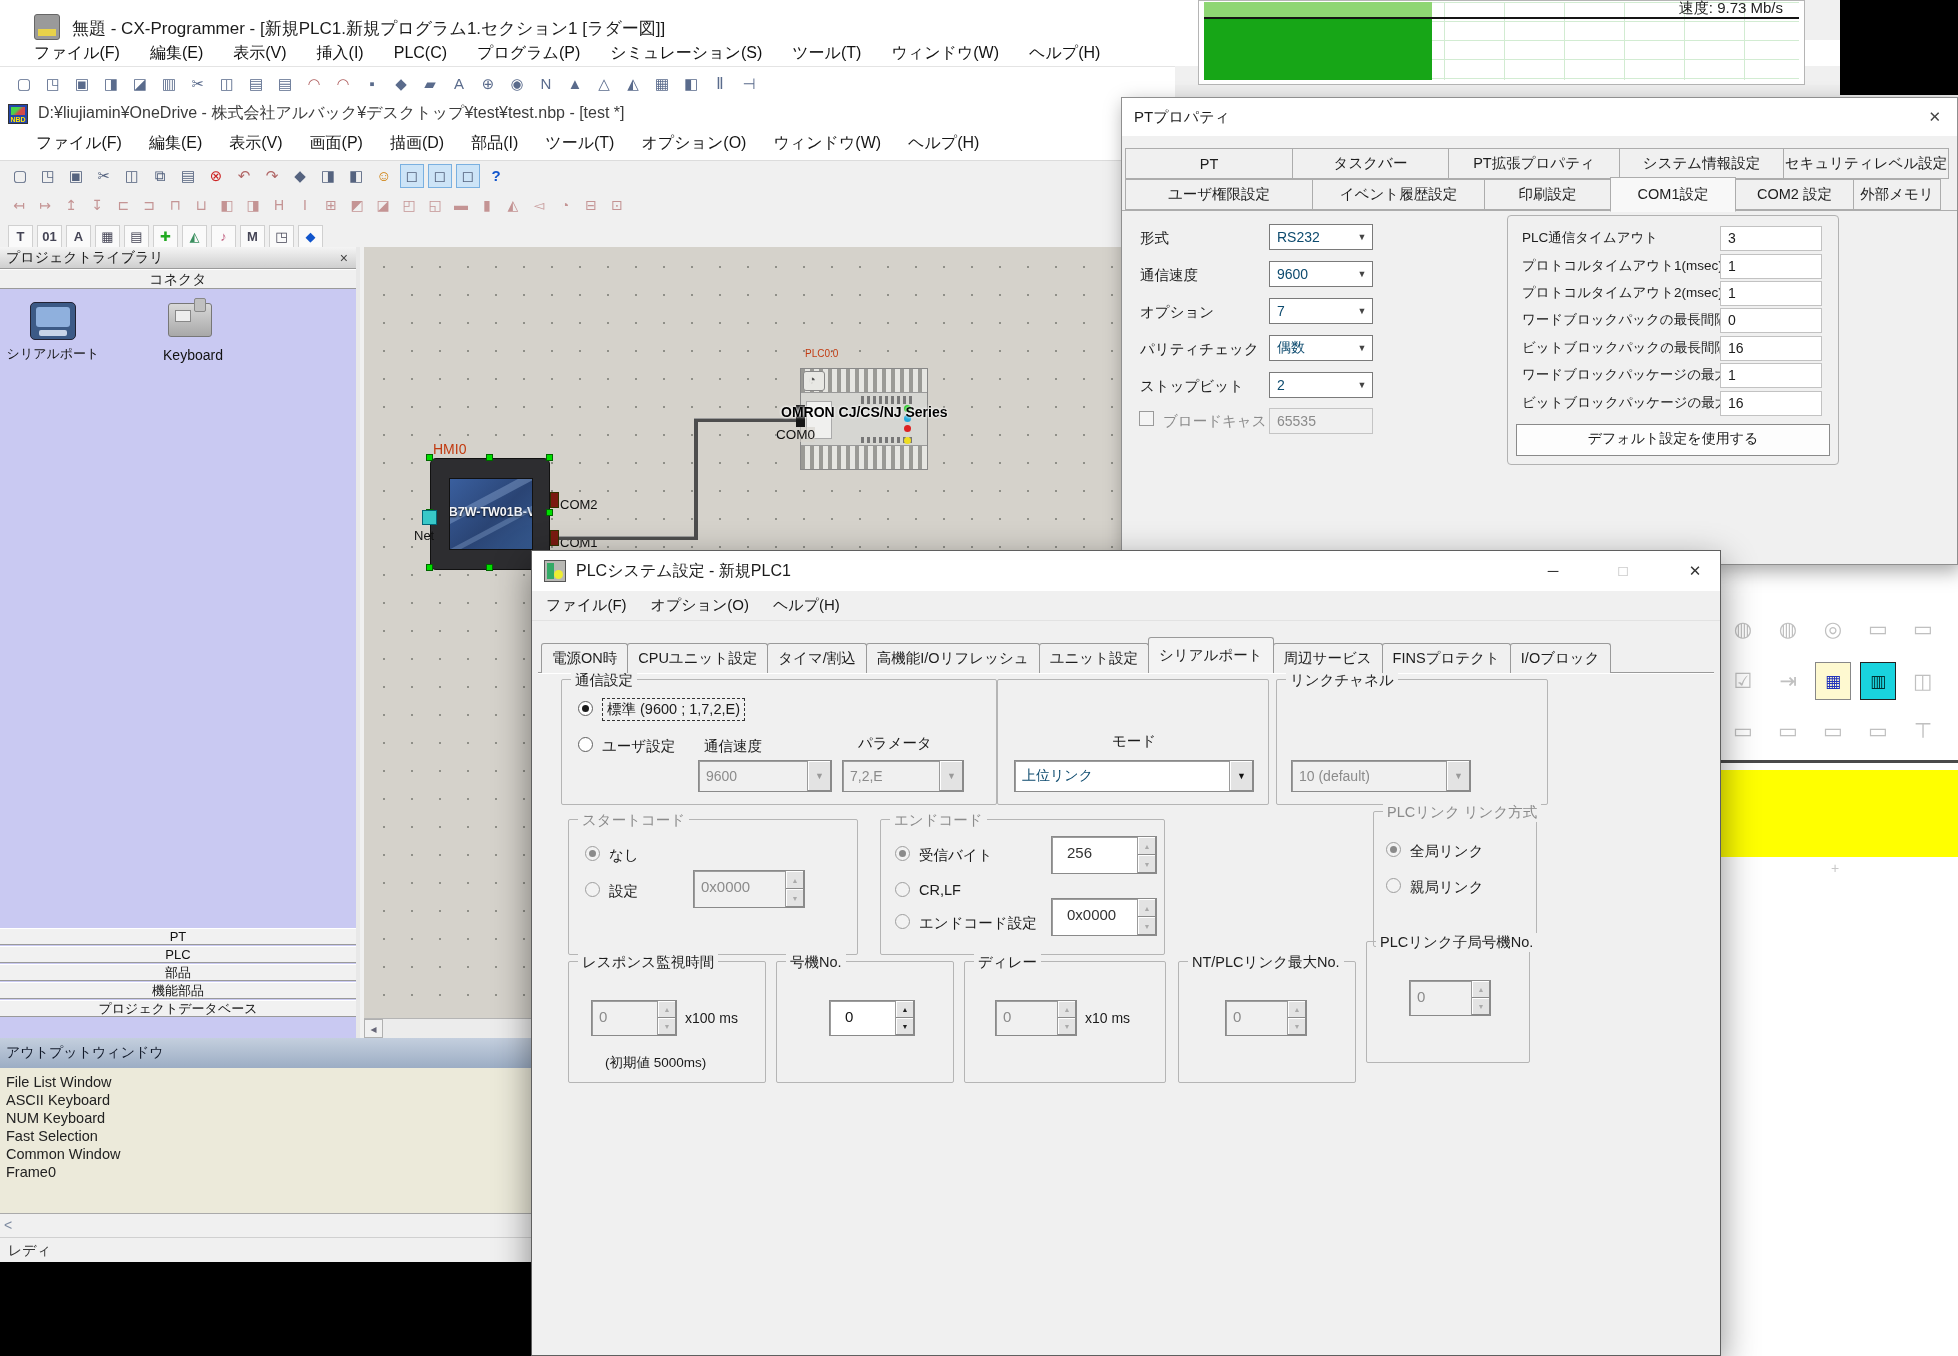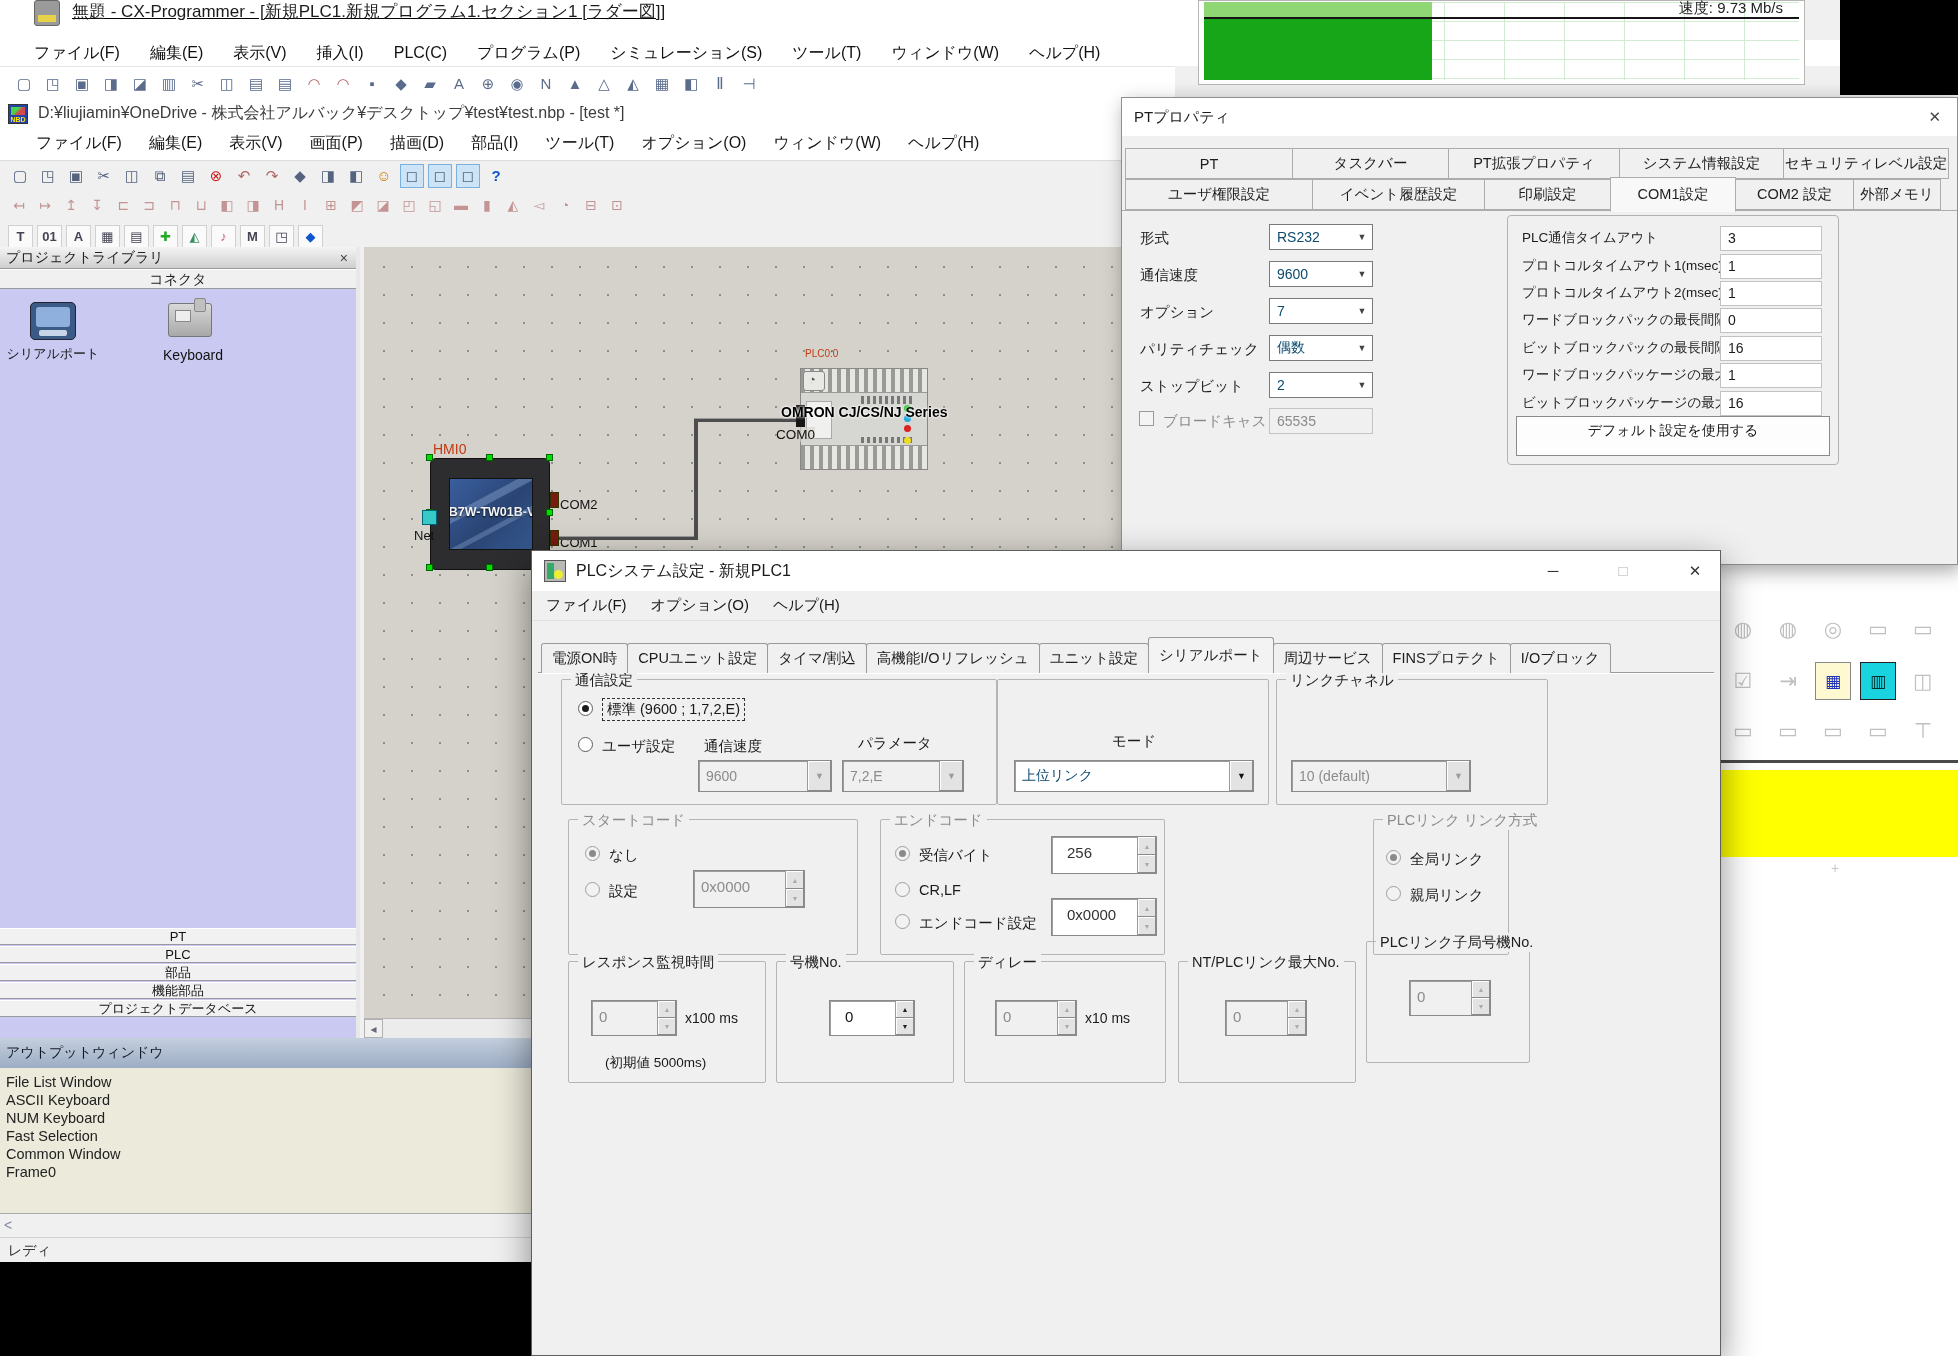--- a/index.html
+++ b/index.html
@@ -1,21 +1,21 @@
 <!DOCTYPE html>
 <html><head>
 <meta charset="utf-8">
 <style>
   html,body{margin:0;padding:0;background:#222;}
   *{box-sizing:border-box;font-family:"Liberation Sans","DejaVu Sans",sans-serif;}
   .screen{position:relative;width:1958px;height:1356px;background:#f0f0f0;overflow:hidden;}
   .abs{position:absolute;}
 
   
-  .cx-titlebar{left:0;top:0;width:1756px;height:40px;background:#fff;display:flex;align-items:flex-start;text-decoration:underline;}
+  .cx-titlebar{left:0;top:0;width:1756px;height:40px;background:#fff;display:flex;align-items:flex-end;}
   .cx-appicon{width:26px;height:26px;margin-left:34px;background:#9a9a9a;border-radius:3px;border:1px solid #666;position:relative;}
   .cx-appicon::after{content:"";position:absolute;left:3px;bottom:3px;right:3px;height:7px;background:#e8d24a;}
   .cx-title{margin-left:12px;font-size:17px;color:#1b1b1b;}
   .cx-menubar{left:0;top:40px;width:1958px;height:26px;background:#fff;display:flex;align-items:center;gap:30px;padding-left:34px;font-size:16px;color:#111;}
   .cx-toolbar{left:0;top:66px;width:1175px;height:34px;background:#fff;border-top:1px solid #e4e4e4;display:flex;align-items:center;gap:5px;padding-left:12px;}
   .tb-icon{display:inline-flex;align-items:center;justify-content:center;width:24px;height:24px;font-size:15px;color:#5a6b8c;}
   .cx-toolbar .tb-icon:nth-child(n+11):nth-child(-n+12){color:#b06060;}
   .gray-band{left:1175px;top:85px;width:783px;height:12px;background:#ededed;}
 
   
@@ -142,21 +142,21 @@
   .combo.classic{border:1px solid #8a8a8a;box-shadow:inset 1px 1px 0 #9c9c9c;}
   .combo.classic .cbtn{background:#e3e3e3;border-left:1px solid #9a9a9a;box-shadow:inset -1px -1px 0 #8a8a8a,inset 1px 1px 0 #fff;width:24px;}
   .combo.dis{background:#f0f0f0;}
   .combo.dis .cval{color:#8b8b8b;}
   .combo.dis .cbtn{color:#9a9a9a;}
   .checkbox{position:absolute;width:15px;height:15px;border:1px solid #9a9a9a;background:#f4f4f4;}
   .txt-dis{color:#8b8b8b;}
   .pt-group{position:absolute;left:385px;top:4px;width:332px;height:250px;border:1px solid #b2b2b2;border-radius:4px;}
   .to-label{position:absolute;left:14px;font-size:13.5px;color:#1d1d1d;white-space:nowrap;}
   .to-value{position:absolute;left:212px;width:102px;height:25px;background:#fff;border:1px solid #c2c2c2;font-size:14px;color:#1a1a1a;padding:3px 0 0 7px;}
-  .pt-defbtn{position:absolute;left:8px;right:8px;bottom:8px;height:40px;background:#fdfdfd;border:1px solid #8a8a8a;text-align:center;line-height:26px;font-size:14px;color:#1a1a1a;}
+  .pt-defbtn{position:absolute;left:8px;right:8px;bottom:8px;height:32px;background:#fdfdfd;border:1px solid #8a8a8a;text-align:center;line-height:26px;font-size:14px;color:#1a1a1a;}
 
   
   .plc-win{left:531px;top:550px;width:1190px;height:806px;border:1px solid #5f5f5f;box-shadow:0 12px 34px rgba(0,0,0,.45);}
   .plc-titlebar{height:40px;}
   .plc-appicon{width:22px;height:22px;margin-left:12px;background:#b8b8b4;border:1px solid #555;position:relative;}
   .plc-appicon::before{content:"";position:absolute;left:2px;top:2px;width:7px;height:16px;background:#3a6;}
   .plc-appicon::after{content:"";position:absolute;right:2px;bottom:2px;width:9px;height:9px;background:#ee3;border-radius:50%;}
   .plc-title{margin-left:10px;font-size:16px;}
   .winctl{position:absolute;top:0;width:46px;height:40px;text-align:center;line-height:40px;font-size:15px;color:#333;}
   .winctl.max{color:#b4b4b4;}
@@ -596,21 +596,21 @@
       <span class="radio dis" style="left:14px;top:94px;"></span>
       <span class="rlabel txt-dis" style="left:38px;top:94px;">エンドコード設定</span>
       <div class="spin enabled dim" style="left:170px;top:78px;width:106px;height:38px;">
         <span class="sval" style="color:#333;">0x0000</span>
         <span class="sbtns">
             <span class="sb">▲</span>
             <span class="sb">▼</span>
           </span>
       </div>
     </div>
-    <div class="group" style="left:841px;top:268px;width:136px;height:136px;">
+    <div class="group" style="left:841px;top:260px;width:164px;height:136px;">
       <span class="glabel dis">PLCリンク リンク方式</span>
       <span class="radio dis checked" style="left:12px;top:30px;"></span>
       <span class="rlabel txt-dis" style="left:36px;top:30px;">全局リンク</span>
       <span class="radio dis" style="left:12px;top:66px;"></span>
       <span class="rlabel txt-dis" style="left:36px;top:66px;">親局リンク</span>
     </div>
 
     <div class="group" style="left:36px;top:410px;width:198px;height:122px;">
       <span class="glabel">レスポンス監視時間</span>
       <div class="spin dim" style="left:22px;top:38px;width:86px;height:36px;">

